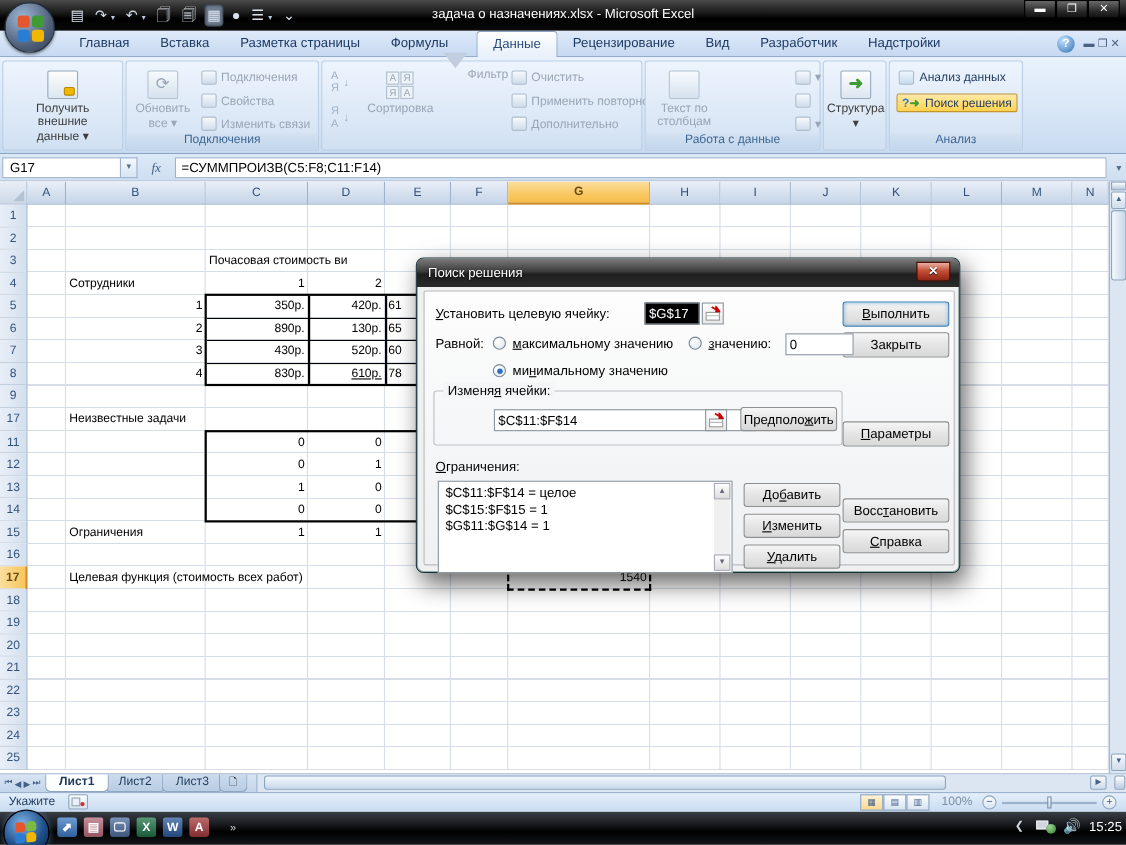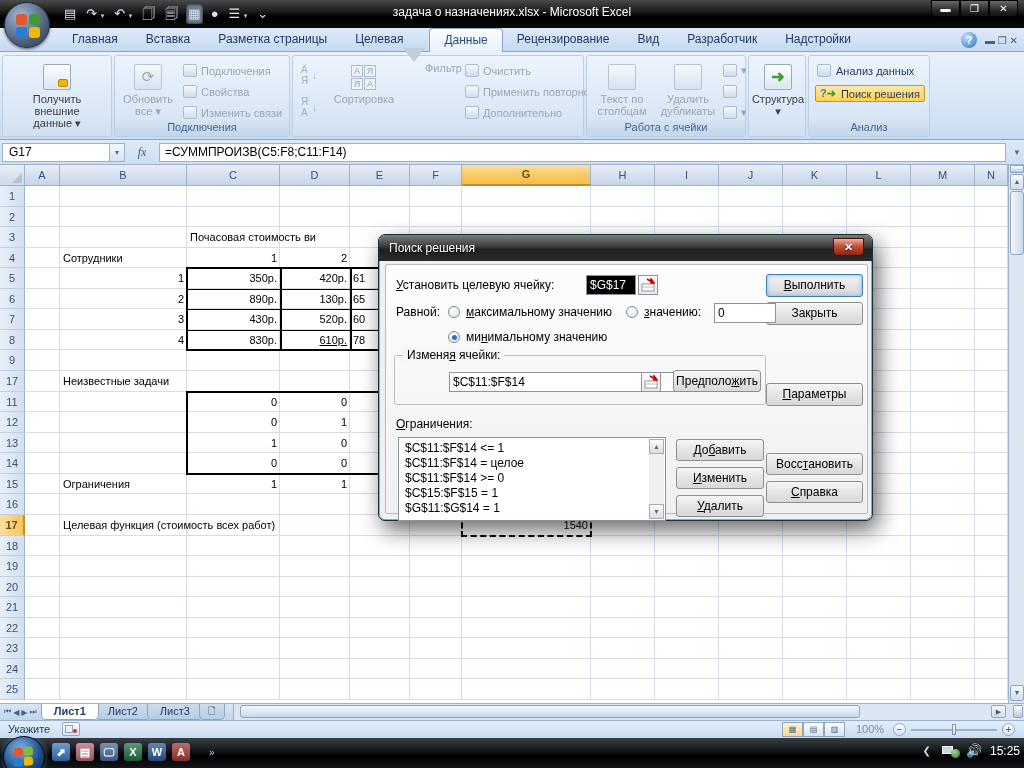--- a/index.html
+++ b/index.html
@@ -165,21 +165,21 @@
       <div class="wc">❐</div>
       <div class="wc">✕</div>
     </div>
   </div>
 
   <div id="tabrow" class="abs">
     <div id="tabs">
         <div class="rtab">Главная</div>
         <div class="rtab">Вставка</div>
         <div class="rtab">Разметка страницы</div>
-        <div class="rtab">Целевая</div>
+        <div class="rtab">Формулы</div>
         <div class="rtab active">Данные</div>
         <div class="rtab">Рецензирование</div>
         <div class="rtab">Вид</div>
         <div class="rtab">Разработчик</div>
         <div class="rtab">Надстройки</div>
       </div>
     <div id="tabrow-right">
       <div id="help-btn">?</div>
       <span class="mini-wc">▬ ❐ ✕</span>
     </div>
@@ -257,30 +257,26 @@
           <span class="sic"></span>
           <span>Дополнительно</span>
         </div>
     </div>
 
     <div class="rgroup" style="left:586px;width:160px;">
       <div class="bigbtn disabled" style="left:2px;top:6px;width:66px;">
         <span class="bi" style="background:linear-gradient(#f7fafd,#d5e2ee);border:1px solid #b5c4d4;border-radius:2px;"></span>
         <span>Текст по столбцам</span>
       </div>
-      <div class="bigbtn disabled" style="left:68px;top:6px;width:66px;">
-        <span class="bi" style="background:linear-gradient(#f7fafd,#d5e2ee);border:1px solid #b5c4d4;border-radius:2px;"></span>
-        <span>Удалить дубликаты</span>
-      </div>
       <div class="smallrow" style="left:136px;top:8px;"><span class="sic"></span>▾</div>
       <div class="smallrow" style="left:136px;top:29px;">
           <span class="sic"></span>
         </div>
       <div class="smallrow" style="left:136px;top:50px;"><span class="sic"></span>▾</div>
-      <div class="rg-caption">Работа с ячейки</div>
+      <div class="rg-caption">Работа с данные</div>
     </div>
 
     <div class="rgroup" style="left:748px;width:58px;">
       <div class="bigbtn" style="left:-10px;top:6px;">
         <span class="bi garr" style="background:linear-gradient(#fdfdfd,#dce6f0);border:1px solid #9ab;border-radius:2px;font-size:16px;line-height:24px;">➜</span>
         <span>Структура</span><br>▾
       </div>
     </div>
 
     <div class="rgroup" style="left:808px;width:122px;">
@@ -523,23 +519,21 @@
         <div class="sv-btn" style="left:278px;top:14px;width:88px;height:22px;">Предполо<u>ж</u>ить</div>
       </div>
       <div class="sv-btn" style="left:380px;top:118px;"><u>П</u>араметры</div>
 
       <div class="sv-label" style="left:10px;top:152px;"><u>О</u>граничения:</div>
       <div id="constr-list">
         <div id="constr-scroll">
           <div class="sa" style="top:0;">▲</div>
           <div class="sa" style="bottom:0;">▼</div>
         </div>
-      <div>$C$11:$F$14 &lt;= 1</div>
           <div>$C$11:$F$14 = целое</div>
-          <div>$C$11:$F$14 &gt;= 0</div>
           <div>$C$15:$F$15 = 1</div>
           <div>$G$11:$G$14 = 1</div>
         </div>
       <div class="sv-btn" style="left:290px;top:174px;width:88px;height:22px;">До<u>б</u>авить</div>
       <div class="sv-btn" style="left:290px;top:202px;width:88px;height:22px;"><u>И</u>зменить</div>
       <div class="sv-btn" style="left:290px;top:230px;width:88px;height:22px;"><u>У</u>далить</div>
       <div class="sv-btn" style="left:380px;top:188px;width:97px;height:22px;">Восс<u>т</u>ановить</div>
       <div class="sv-btn" style="left:380px;top:216px;width:97px;height:22px;"><u>С</u>правка</div>
     </div>
   </div>

